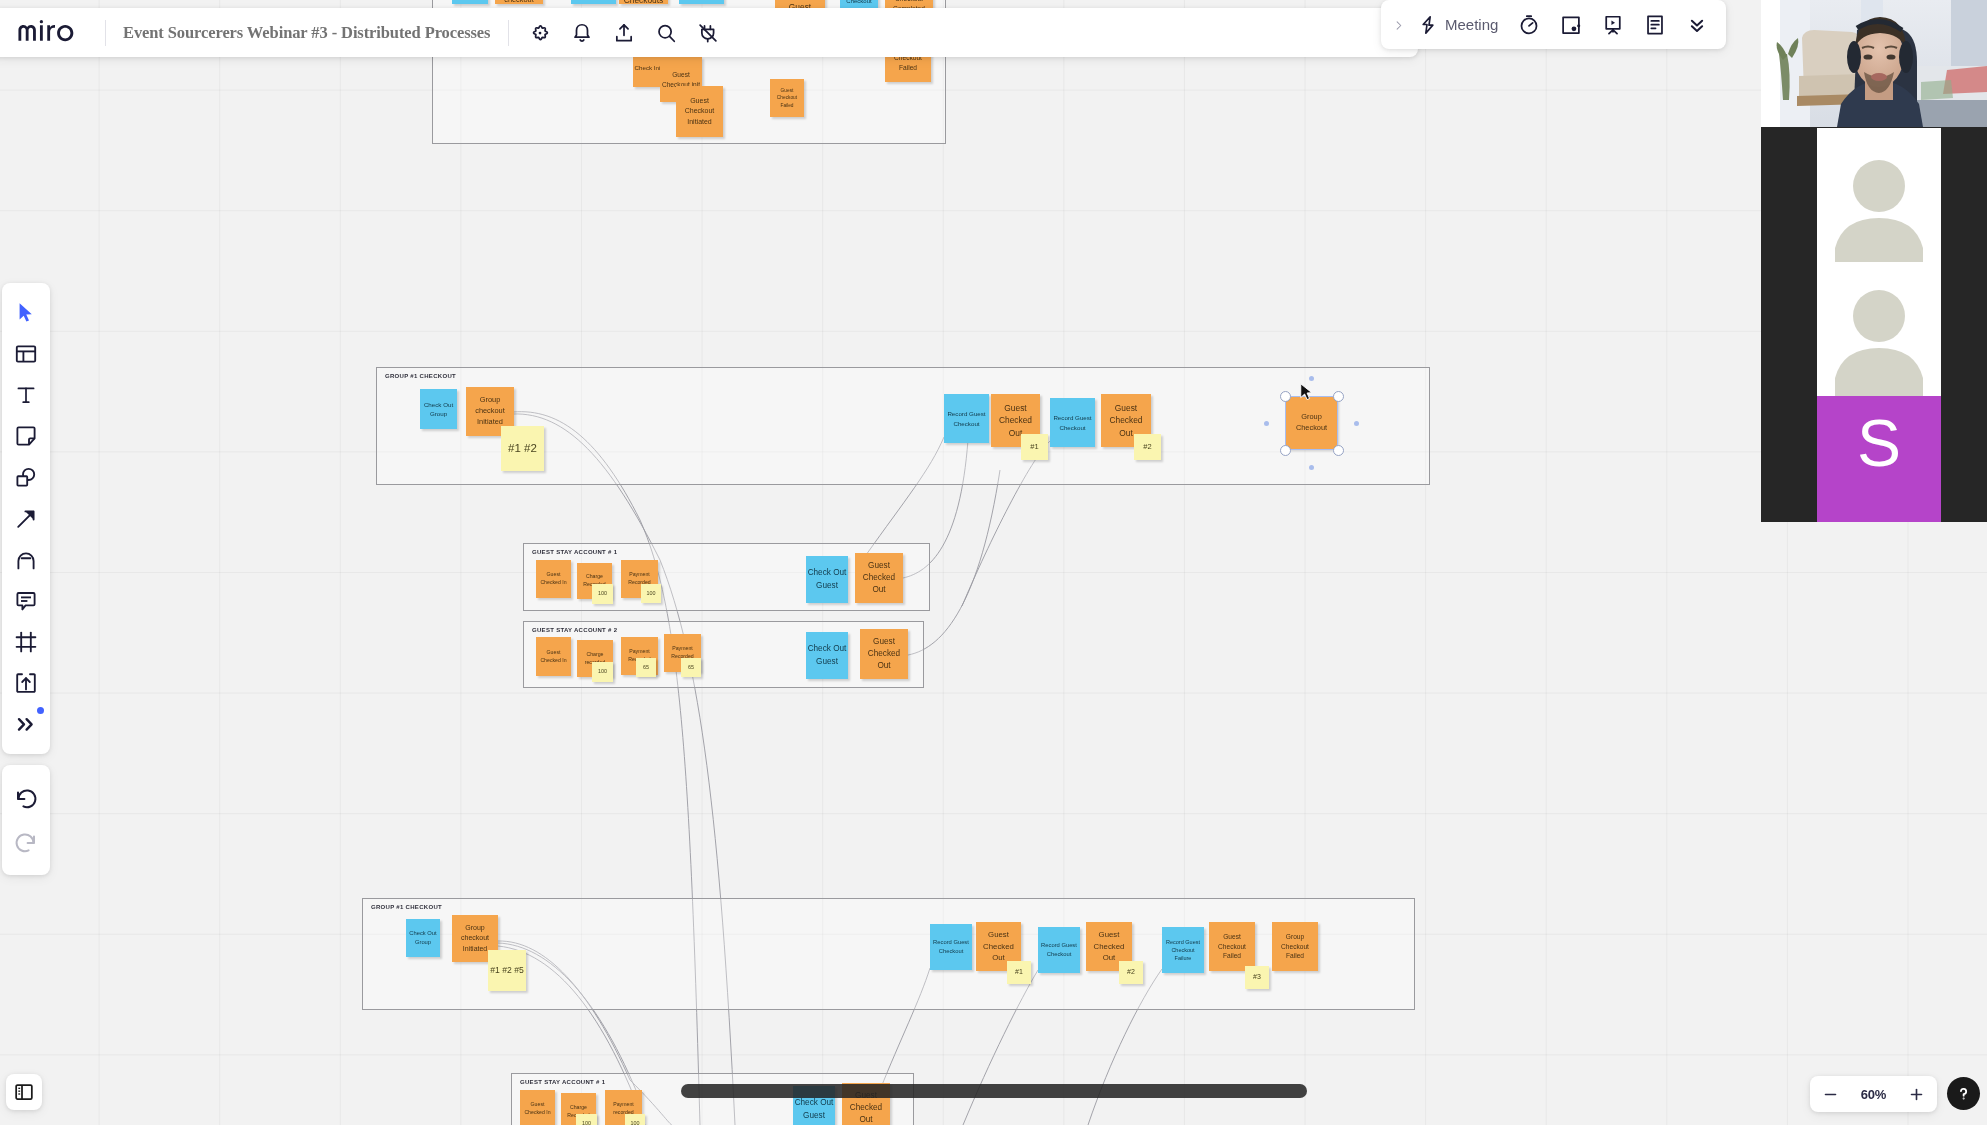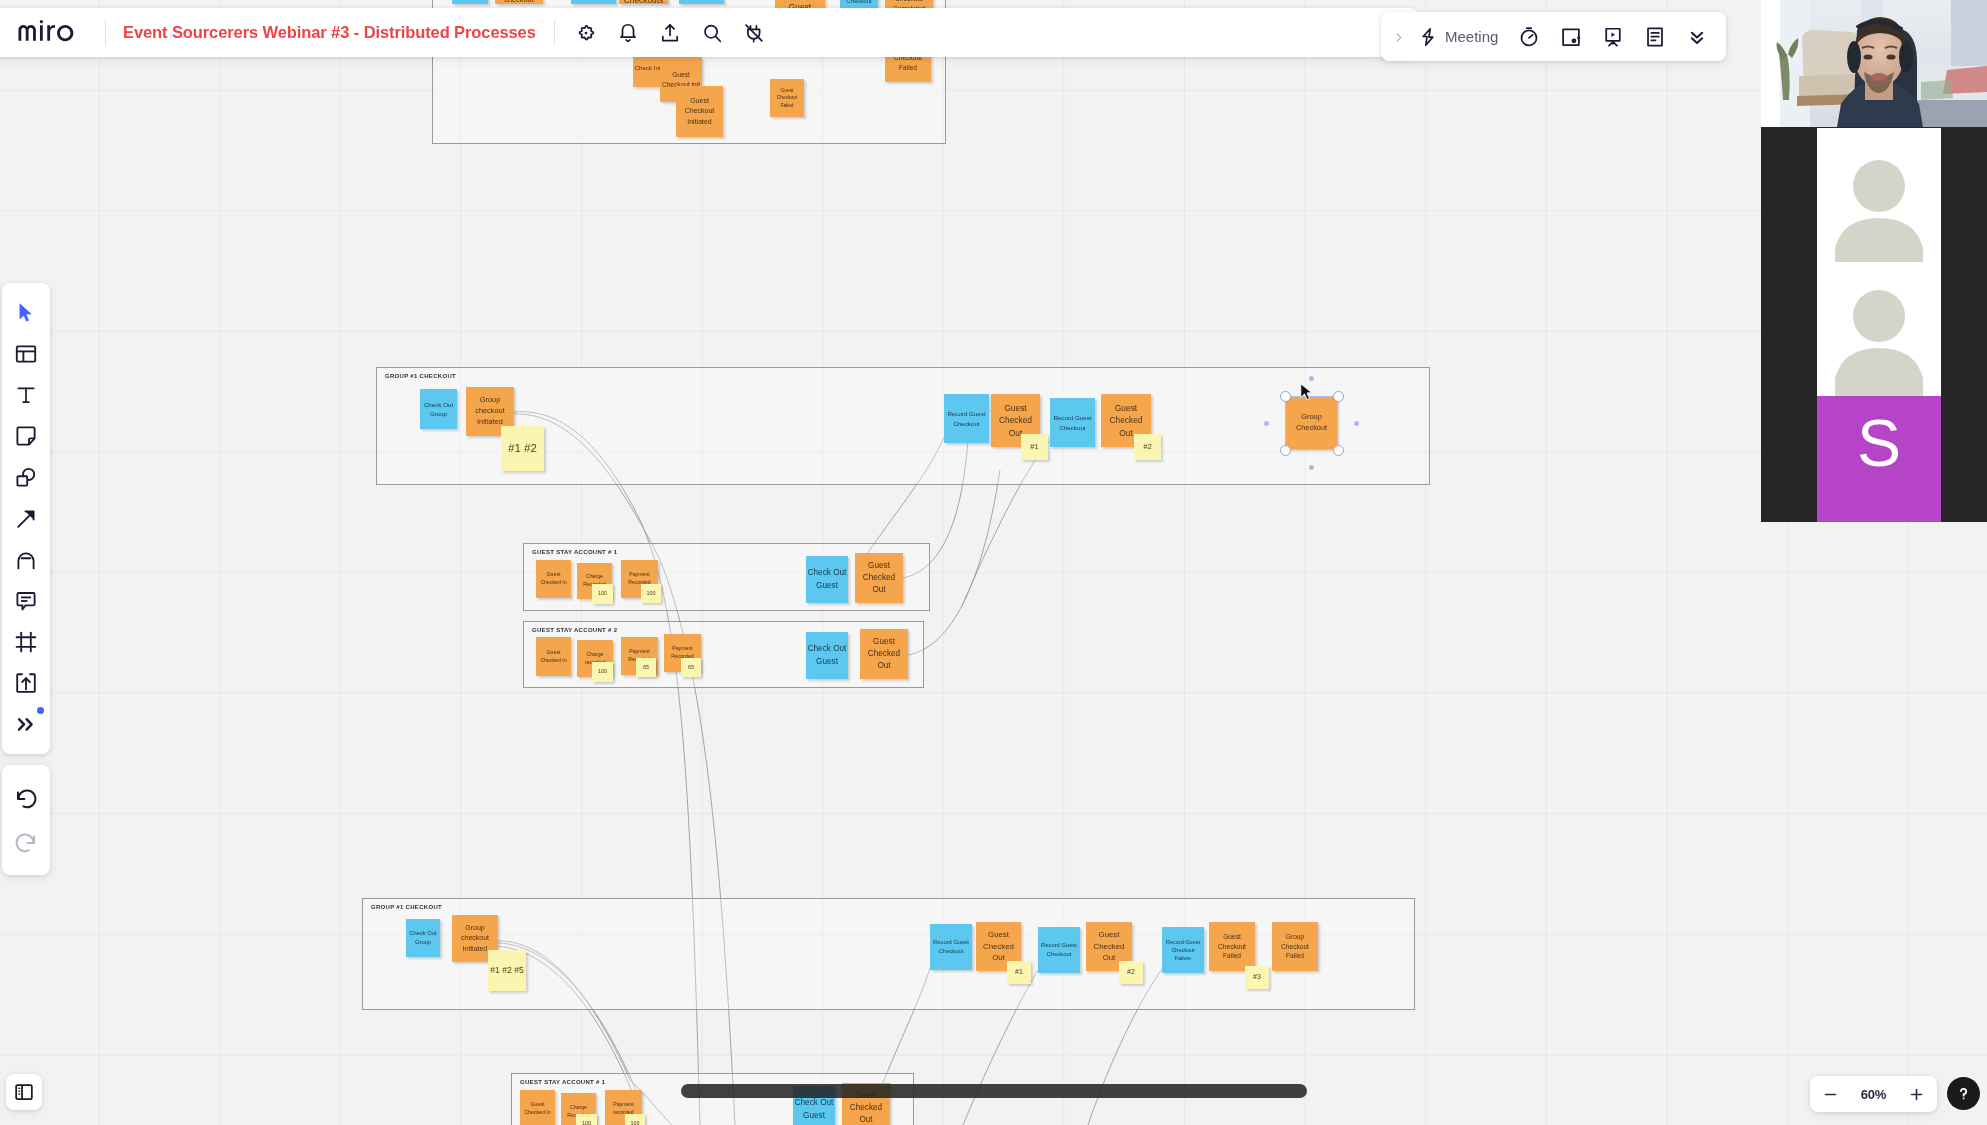--- a/index.html
+++ b/index.html
@@ -30,26 +30,26 @@
   .st-b{background:#5cc8ef;color:#123a4a;}
   .st-y{background:#faf5b0;color:#4a4520;}
   
   #wires{position:absolute;left:0;top:0;width:1987px;height:1125px;pointer-events:none;}
   
   #topbar{position:absolute;left:-12px;top:8px;height:49px;width:1430px;
     background:#fff;border-radius:8px;box-shadow:0 1px 4px rgba(0,0,0,0.10),0 3px 12px rgba(0,0,0,0.06);
     display:flex;align-items:center;}
   #topbar .logo{margin-left:30px;width:70px;height:26px;color:#1b1b35;}
   #topbar .divider{width:1px;height:26px;background:#e2e2e8;margin:0 17px 0 17px;}
-  #topbar .board-title{font-size:16.5px;font-weight:700;color:#ef4444;letter-spacing:-0.1px;
-    font-family:Liberation Sans, sans-serif;}
+  #topbar .board-title{font-size:16.5px;font-weight:700;color:#737373;letter-spacing:-0.1px;
+    font-family:Liberation Serif, serif;}
   #topbar .divider2{width:1px;height:26px;background:#e2e2e8;margin-left:18px;}
   #topbar .ic{width:22px;height:22px;margin-left:20px;color:#1b1b35;}
   
-  #meetbar{position:absolute;left:1381px;top:12px;height:49px;width:345px;
+  #meetbar{position:absolute;left:1381px;top:0;height:49px;width:345px;
     background:#fff;border-radius:8px;box-shadow:0 1px 4px rgba(0,0,0,0.10),0 3px 12px rgba(0,0,0,0.06);
     display:flex;align-items:center;}
   #meetbar .chev{width:11px;height:16px;margin-left:12px;color:#9a9aab;}
   #meetbar .bolt{width:20px;height:20px;margin-left:14px;color:#1b1b35;}
   #meetbar .mlabel{font-size:15px;color:#5a5a6e;margin-left:7px;font-weight:400;}
   #meetbar .ic{width:22px;height:22px;margin-left:20px;color:#1b1b35;}
   
   #ltool{position:absolute;left:2px;top:283px;width:48px;
     background:#fff;border-radius:8px;box-shadow:0 1px 4px rgba(0,0,0,0.10),0 3px 12px rgba(0,0,0,0.06);
     padding:9px 0 9px 0;display:flex;flex-direction:column;align-items:center;}

